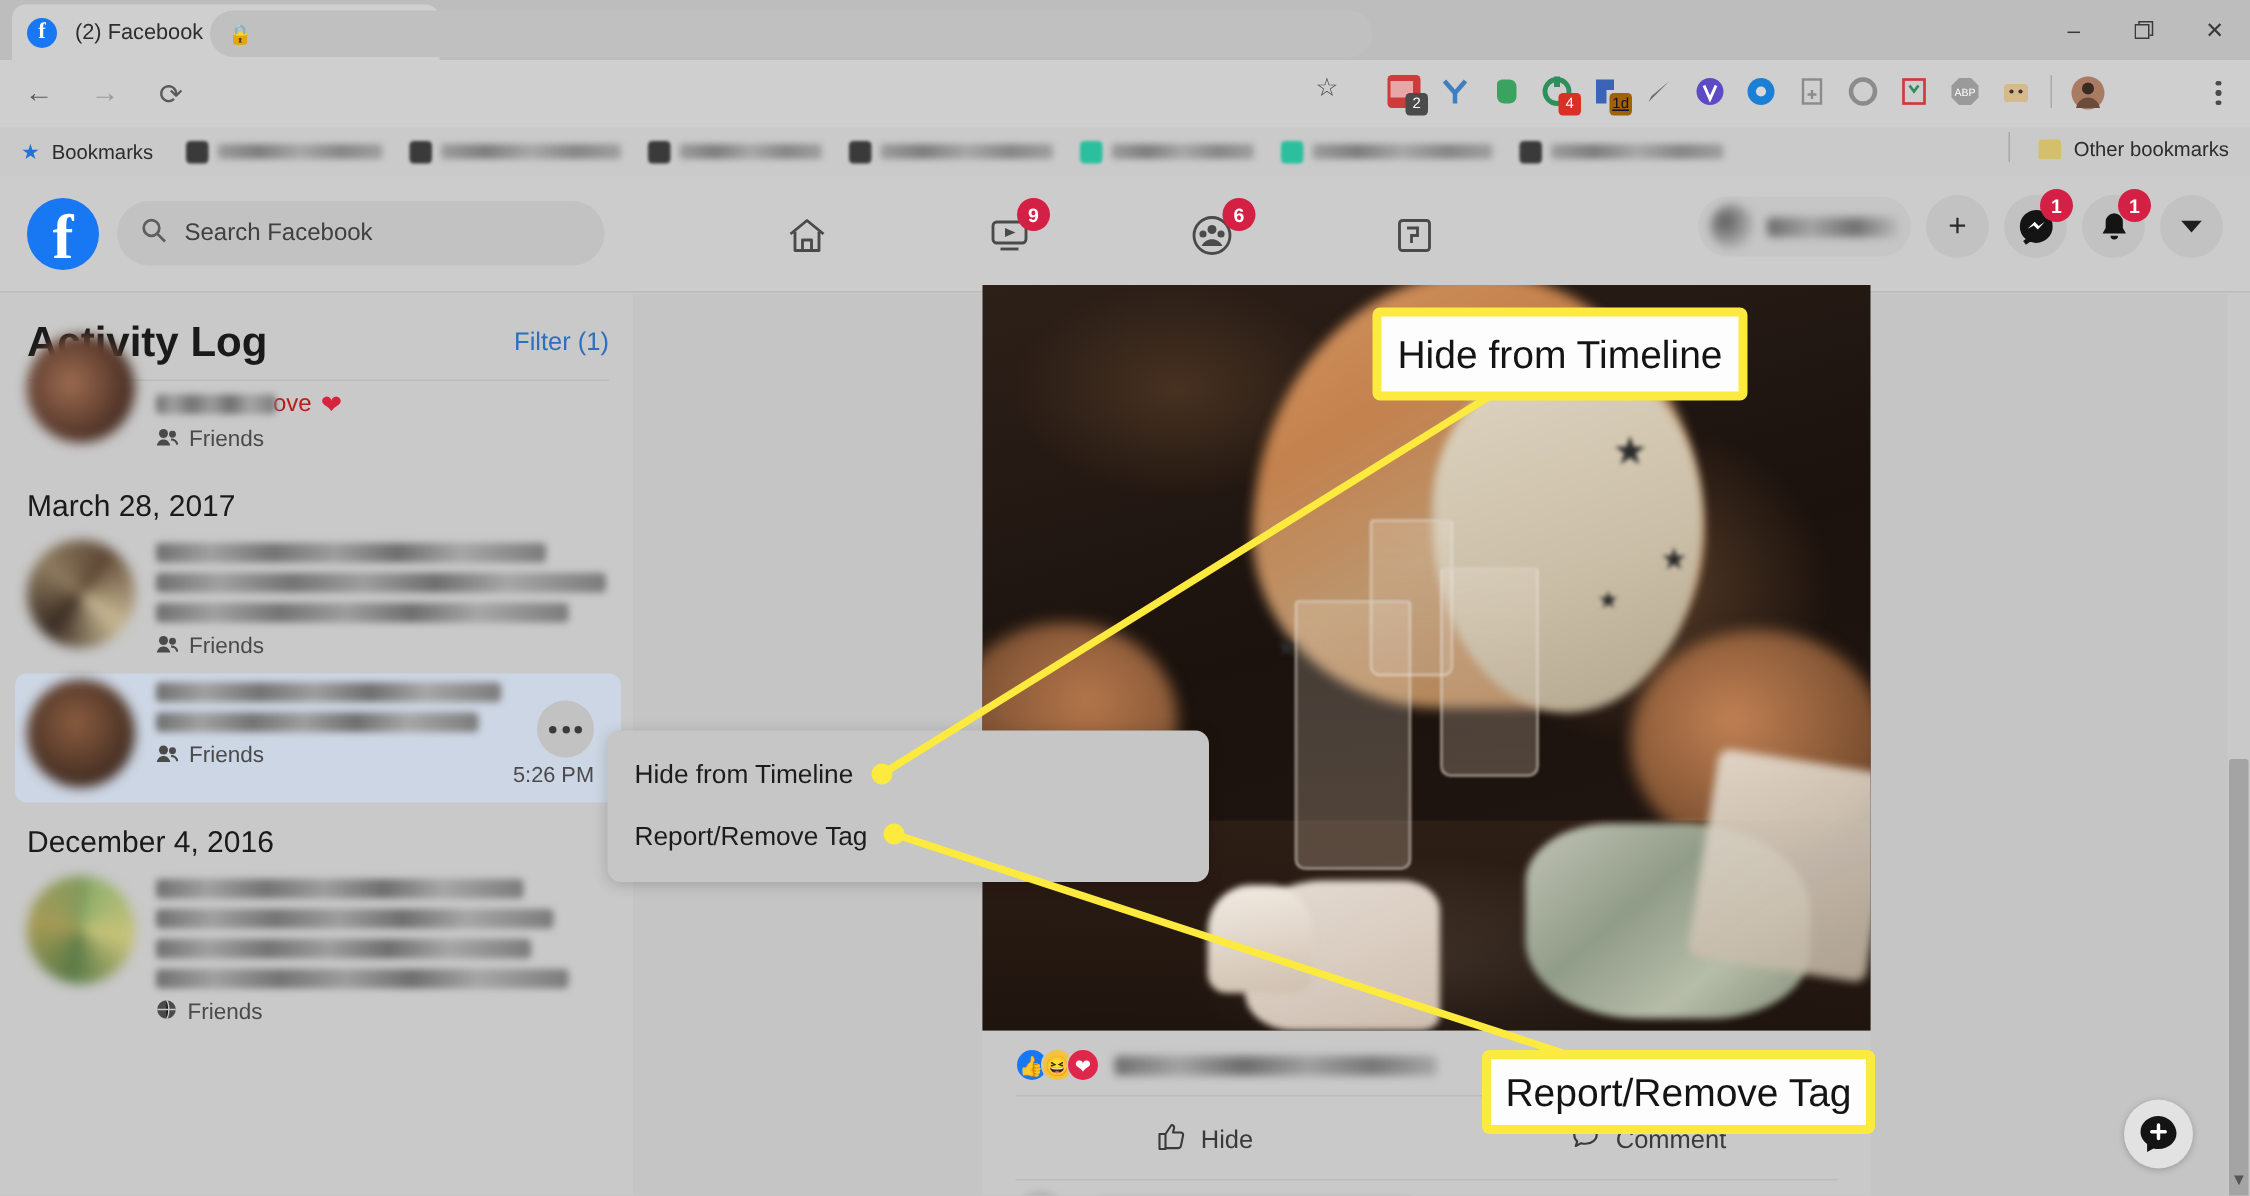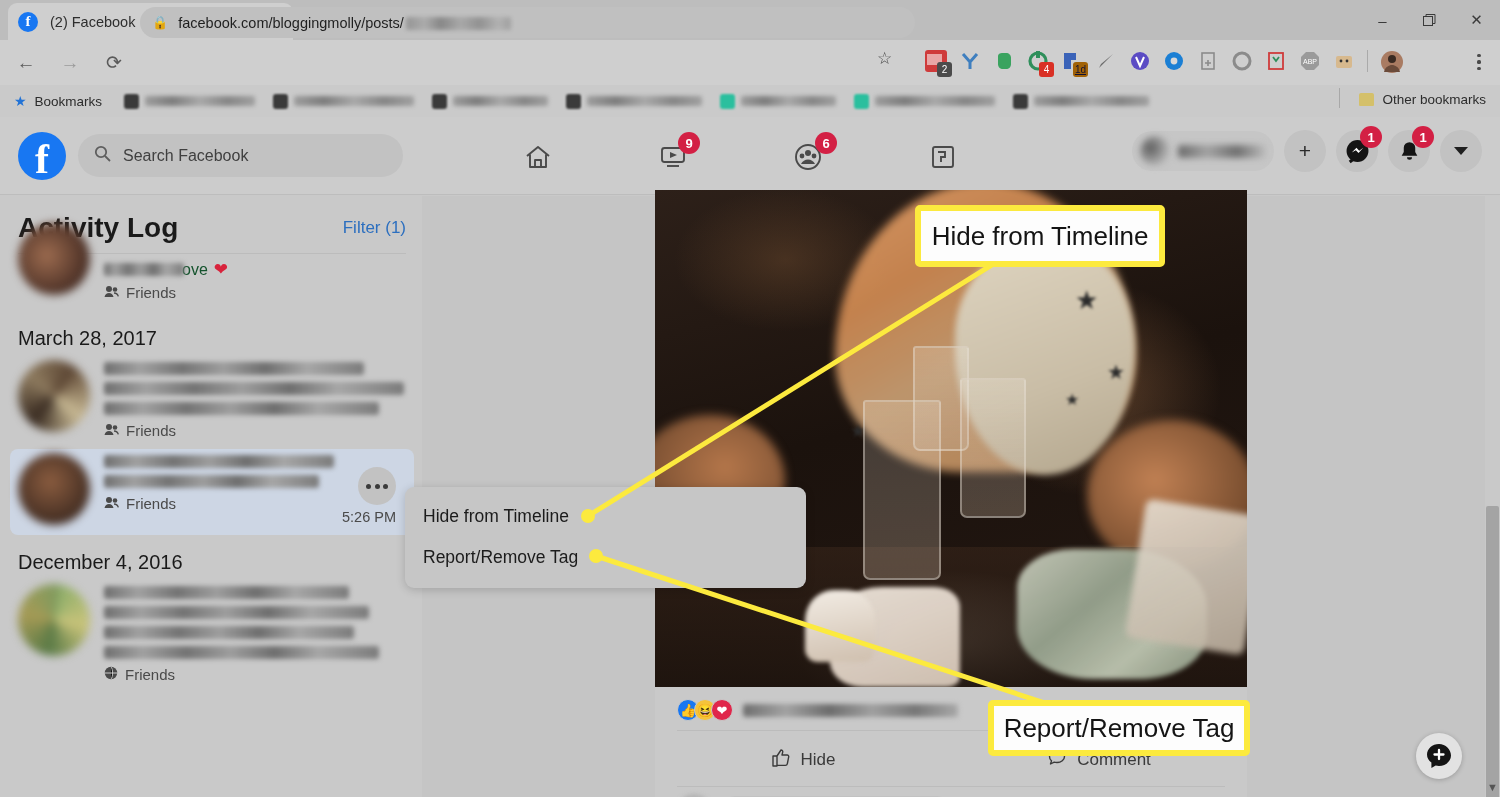--- a/index.html
+++ b/index.html
@@ -362,21 +362,20 @@
   </div>
 
   <div class="toolbar">
     <div class="navbtn">←</div>
     <div class="navbtn fwd">→</div>
     <div class="navbtn">⟳</div>
   </div>
 
   <div class="omnibox">
     <span class="lock">🔒</span>
-    <span class="url"><span class="host">facebook.com/bloggingmolly/posts/</span><span class="blur-url"></span></span>
   </div>
   <div class="star">☆</div>
 
   <div class="ext-row">
     <div class="ext" style="background:#cf3b3b;">
       <svg width="22" height="22" viewBox="0 0 22 22">
           <rect x="2" y="4" width="15" height="11" fill="#fff" opacity=".55"></rect>
         </svg>
       <span class="badge">2</span>
     </div>
@@ -589,21 +588,21 @@
     <div class="al-rule"></div>
 
     <div class="al-list">
 
       <div class="al-row" style="margin-top:-34px;">
         <div class="al-av av1"></div>
         <div class="al-body">
           <div style="height:34px"></div>
           <div style="display:flex;align-items:center;">
             <span class="bl" style="width:80px;margin-bottom:0;"></span>
-            <span style="font-size:16px;color:#14532d;margin-left:-2px;">ove</span>
+            <span style="font-size:16px;color:#b91c1c;margin-left:-2px;">ove</span>
             <span class="heart">❤</span>
           </div>
           <div class="meta">
             <span class="mi">
               <svg width="15" height="13" viewBox="0 0 15 13">
                   <circle cx="5" cy="4" r="3" fill="#4a4a4a"></circle>
                   <circle cx="11" cy="4.5" r="2.3" fill="#4a4a4a"></circle>
                   <path d="M0.5 12c.6-2.6 2.3-4 4.5-4s3.9 1.4 4.5 4z" fill="#4a4a4a"></path>
                   <path d="M10 8c2 0 3.7 1.2 4.3 3.4" fill="none" stroke="#4a4a4a" stroke-width="1.4"></path>
                 </svg>

